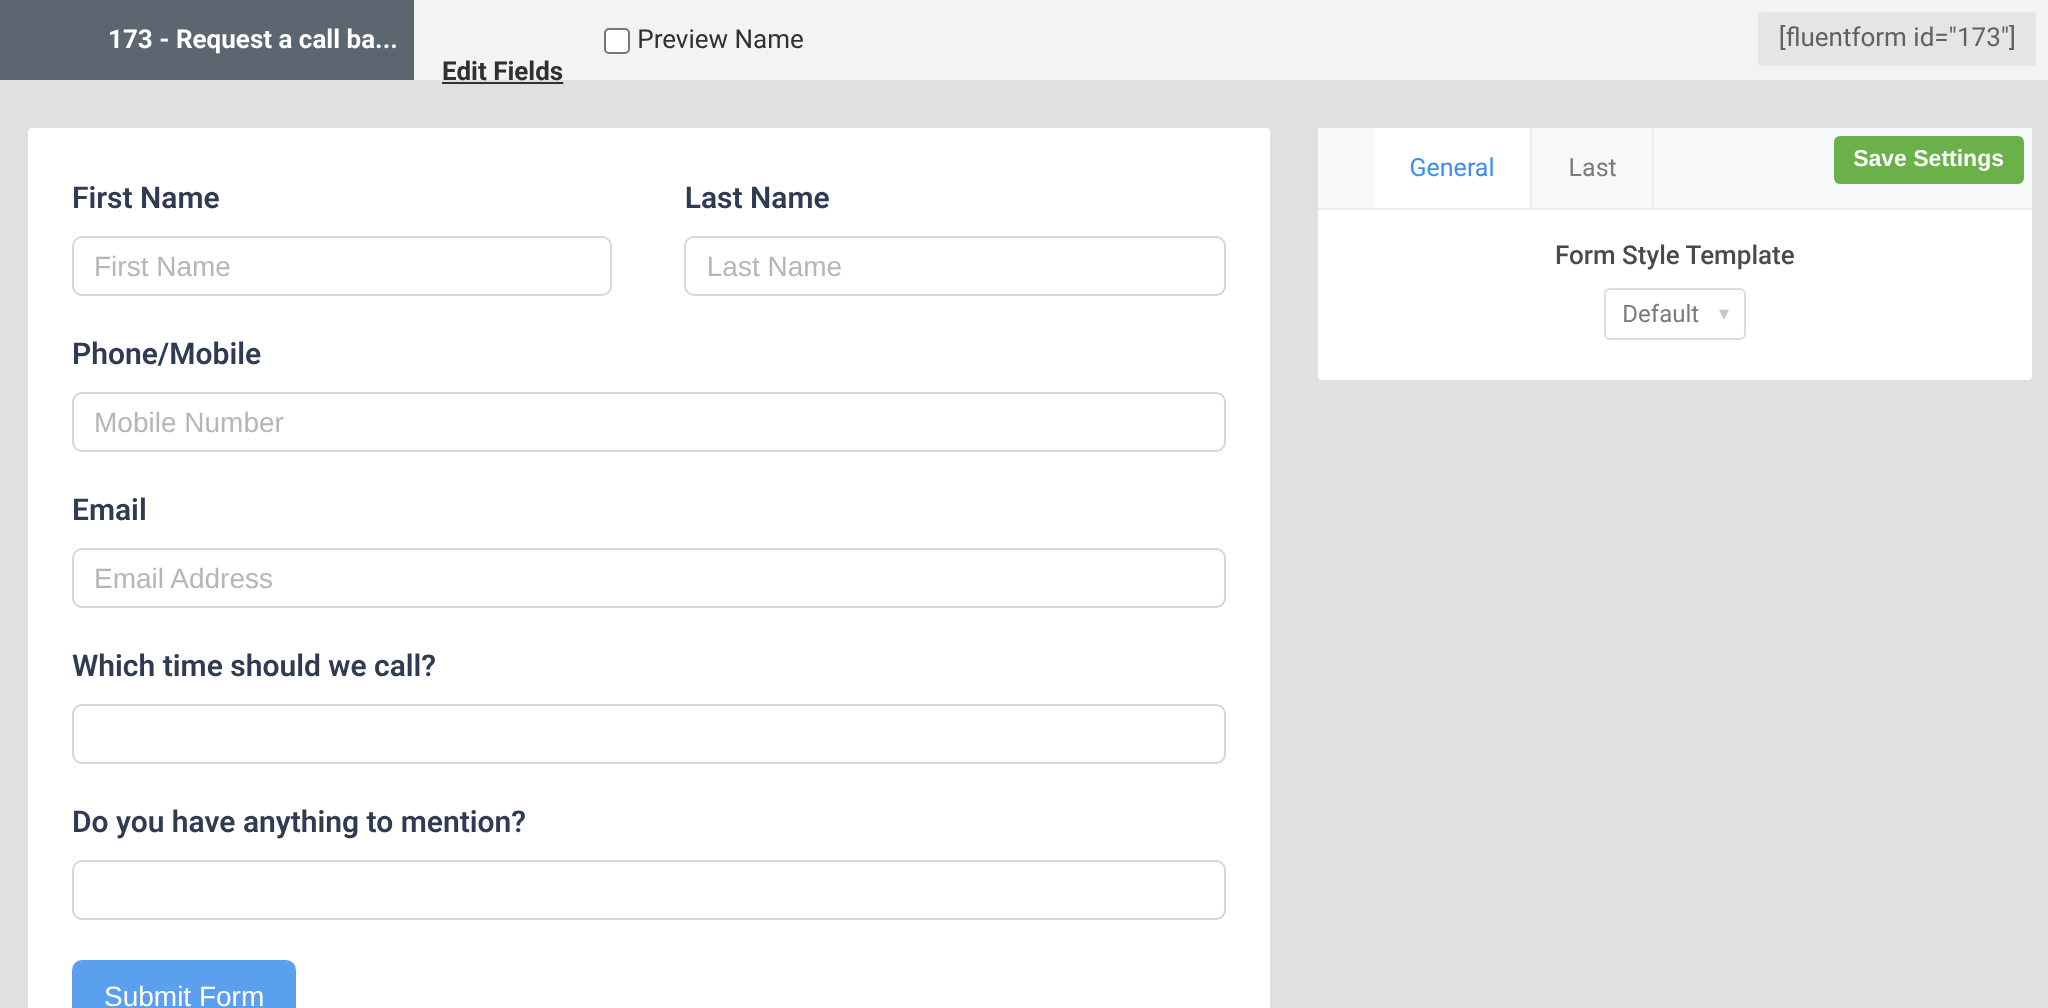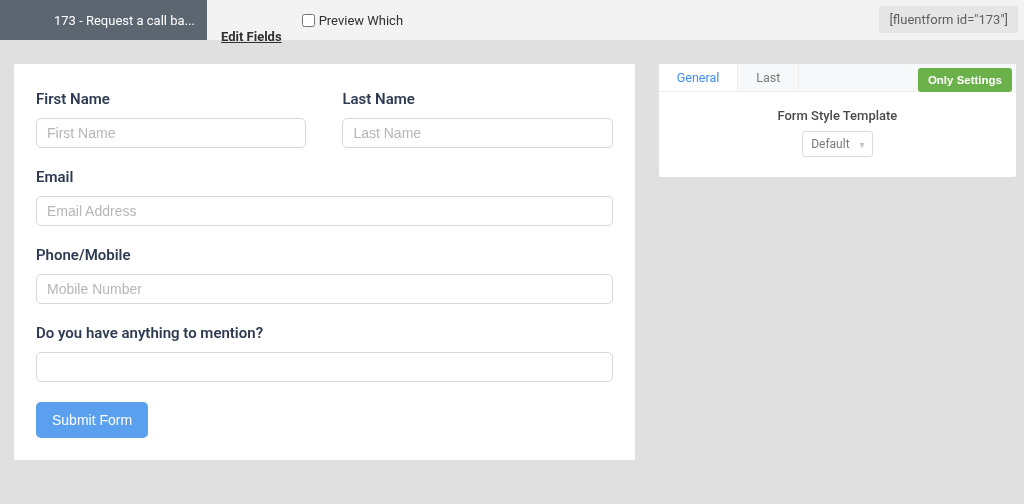--- a/index.html
+++ b/index.html
@@ -15,21 +15,21 @@
     display: flex;
     align-items: center;
     background: #f3f3f3;
     height: 40px;
     position: relative;
   }
   .topbar-title {
     background: #5b6670;
     color: #fff;
     font-size: 13px;
-    font-weight: 400;
+    font-weight: 700;
     height: 40px;
     width: 207px;
     display: flex;
     align-items: center;
     padding-left: 54px;
     white-space: nowrap;
     overflow: hidden;
   }
   .topbar-edit {
     font-size: 13px;
@@ -105,23 +105,24 @@
 
   .side-panel {
     background: #fff;
     width: 358px;
     border-radius: 2px;
   }
   .tabs {
     display: flex;
     align-items: center;
     border-bottom: 1px solid #eee;
-    height: 28px;
+    height: 41px;
     position: relative;
     background: #f7f8f9;
+    padding-left: 28px;
   }
   .tab {
     font-size: 12.5px;
     color: #7a7a7a;
     padding: 0 18px;
     height: 100%;
     display: flex;
     align-items: center;
     cursor: pointer;
     border-right: 1px solid #eee;
@@ -184,64 +185,68 @@
   }
 </style>
 </head>
 <body>
 
 <div class="topbar">
   <div class="topbar-title">173 - Request a call ba...</div>
   <a class="topbar-edit">Edit Fields</a>
   <label class="topbar-preview">
     <input type="checkbox" style="">
-    <span>Preview Which</span>
+    <span>Preview Name</span>
   </label>
   <div class="topbar-shortcode">[fluentform id="173"]</div>
 </div>
 
 <div class="content">
 
   <div class="form-panel">
 
     <div class="row">
       <div class="field">
         <label>First Name</label>
         <input type="text" placeholder="First Name" style="">
       </div>
       <div class="field">
         <label>Last Name</label>
         <input type="text" placeholder="Last Name" style="">
       </div>
     </div>
 
     <div class="field">
+      <label>Phone/Mobile</label>
+      <input type="text" placeholder="Mobile Number" style="">
+    </div>
+
+    <div class="field">
       <label>Email</label>
       <input type="text" placeholder="Email Address" style="">
     </div>
 
     <div class="field">
-      <label>Phone/Mobile</label>
-      <input type="text" placeholder="Mobile Number" style="">
-    </div>
-
+      <label>Which time should we call?</label>
+      <input type="text" placeholder="" style="">
+    </div>
 
     <div class="field">
       <label>Do you have anything to mention?</label>
       <input type="text" placeholder="" style="">
     </div>
 
     <button class="submit-btn">Submit Form</button>
   </div>
 
   <div class="side-panel">
     <div class="tabs">
       <div class="tab active">General</div>
       <div class="tab">Last</div>
-      <button class="save-btn">Only Settings</button>
+      <button class="save-btn">Save Settings</button>
     </div>
     <div class="side-body">
       <div class="side-body-label">Form Style Template</div>
       <div class="select">
         <div class="select-box">Default</div>
         <span class="select-caret">▾</span>
       </div>
     </div>
   </div>
 

